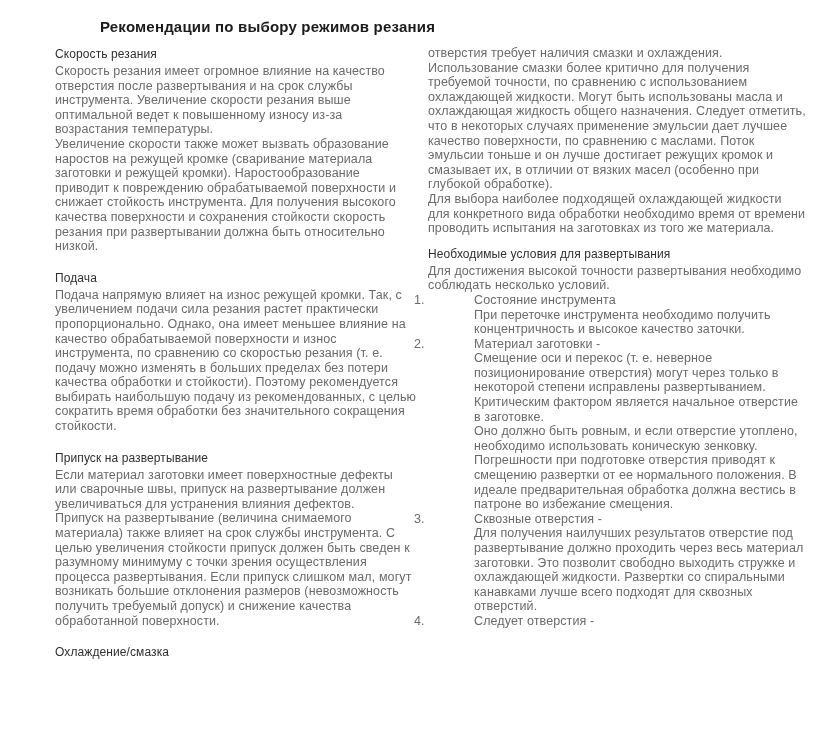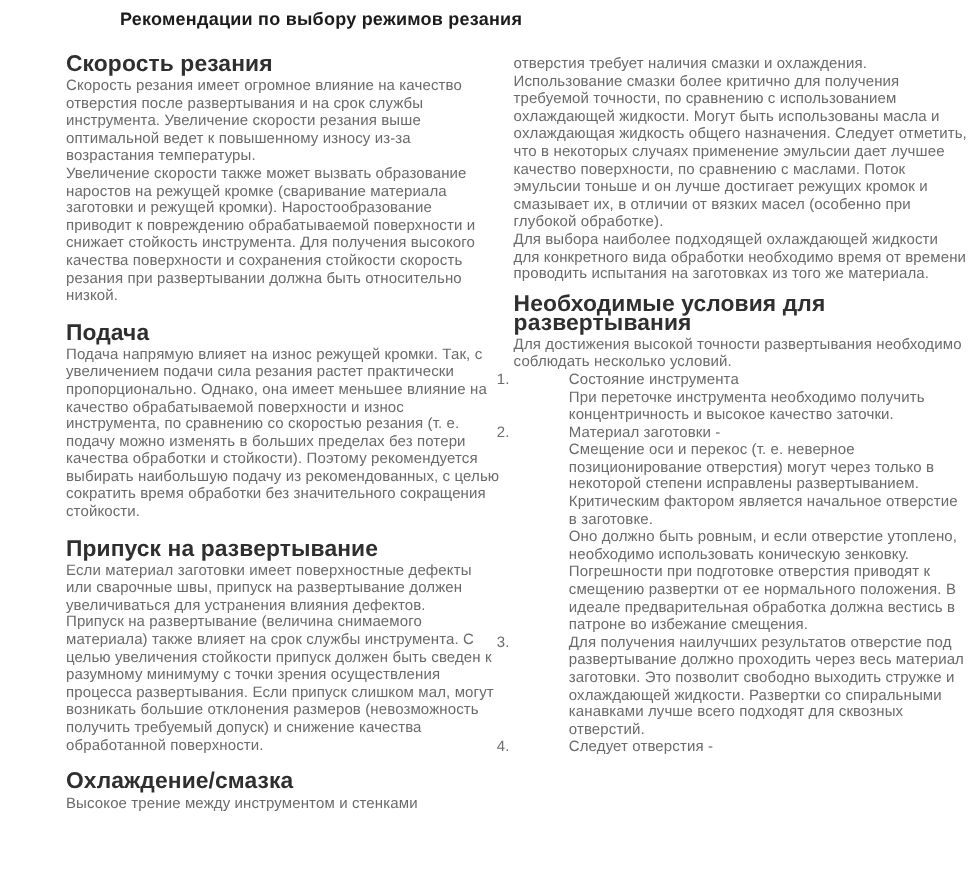--- a/index.html
+++ b/index.html
@@ -7,44 +7,44 @@
     position: relative;
     width: 815px;
     height: 736px;
     background: #ffffff;
     overflow: hidden;
     font-family: "Liberation Sans", sans-serif;
   }
   .doc-title {
     position: absolute;
     left: 100px;
-    top: 8px;
+    top: 18px;
     margin: 0;
     font-size: 15px;
     font-weight: 700;
     color: #1b1b1b;
     letter-spacing: 0.2px;
     white-space: nowrap;
   }
   .col {
     position: absolute;
     top: 46px;
     font-size: 12.5px;
     line-height: 14.6px;
     color: #6a6a6a;
     letter-spacing: 0.1px;
   }
   .col-left { left: 55px;  width: 362px; }
   .col-right { left: 414px; width: 392px; }
 
   .section-heading {
     margin: 16px 0 2px 0;
-    font-size: 19px;
+    font-size: 12px;
     line-height: 16px;
-    font-weight: 700;
+    font-weight: 400;
     color: #2f2f2f;
   }
   .section:first-child .section-heading { margin-top: 0; }
   p { margin: 0; }
 
   
   .rc-pad { padding-left: 14px; }
   .col-right .section-heading.big-gap { margin-top: 10px; }
 
   .cond-list { margin: 0; padding: 0; list-style: none; }
@@ -73,21 +73,20 @@
     </div>
 
     <div class="section">
       <h2 class="section-heading">Припуск на развертывание</h2>
       <p>Если материал заготовки имеет поверхностные дефекты или сварочные швы, припуск на развертывание должен увеличиваться для устранения влияния дефектов.</p>
       <p>Припуск на развертывание (величина снимаемого материала) также влияет на срок службы инструмента. С целью увеличения стойкости припуск должен быть сведен к разумному минимуму с точки зрения осуществления процесса развертывания. Если припуск слишком мал, могут возникать большие отклонения размеров (невозможность получить требуемый допуск) и снижение качества обработанной поверхности.</p>
     </div>
 
     <div class="section">
       <h2 class="section-heading">Охлаждение/смазка</h2>
-      <p>Высокое трение между инструментом и стенками</p>
     </div>
 
   </div>
 
   <div class="col col-right">
 
     <p class="rc-pad">отверстия требует наличия смазки и охлаждения. Использование смазки более критично для получения требуемой точности, по сравнению с использованием охлаждающей жидкости. Могут быть использованы масла и охлаждающая жидкость общего назначения. Следует отметить, что в некоторых случаях применение эмульсии дает лучшее качество поверхности, по сравнению с маслами. Поток эмульсии тоньше и он лучше достигает режущих кромок и смазывает их, в отличии от вязких масел (особенно при глубокой обработке).</p>
     <p class="rc-pad">Для выбора наиболее подходящей охлаждающей жидкости для конкретного вида обработки необходимо время от времени проводить испытания на заготовках из того же материала.</p>
 
     <div class="section">
@@ -109,20 +108,21 @@
           <div class="cond-body">
             <p>Материал заготовки -</p>
             <p>Смещение оси и перекос (т. е. неверное позиционирование отверстия) могут через только в некоторой степени исправлены развертыванием. Критическим фактором является начальное отверстие в заготовке.</p>
             <p>Оно должно быть ровным, и если отверстие утоплено, необходимо использовать коническую зенковку. Погрешности при подготовке отверстия приводят к смещению развертки от ее нормального положения. В идеале предварительная обработка должна вестись в патроне во избежание смещения.</p>
           </div>
         </li>
 
         <li class="cond-item">
           <span class="cond-num">3.</span>
           <div class="cond-body">
+            <p>Сквозные отверстия -</p>
             <p>Для получения наилучших результатов отверстие под развертывание должно проходить через весь материал заготовки. Это позволит свободно выходить стружке и охлаждающей жидкости. Развертки со спиральными канавками лучше всего подходят для сквозных отверстий.</p>
           </div>
         </li>
 
         <li class="cond-item">
           <span class="cond-num">4.</span>
           <div class="cond-body">
             <p>Следует отверстия -</p>
           </div>
         </li>

